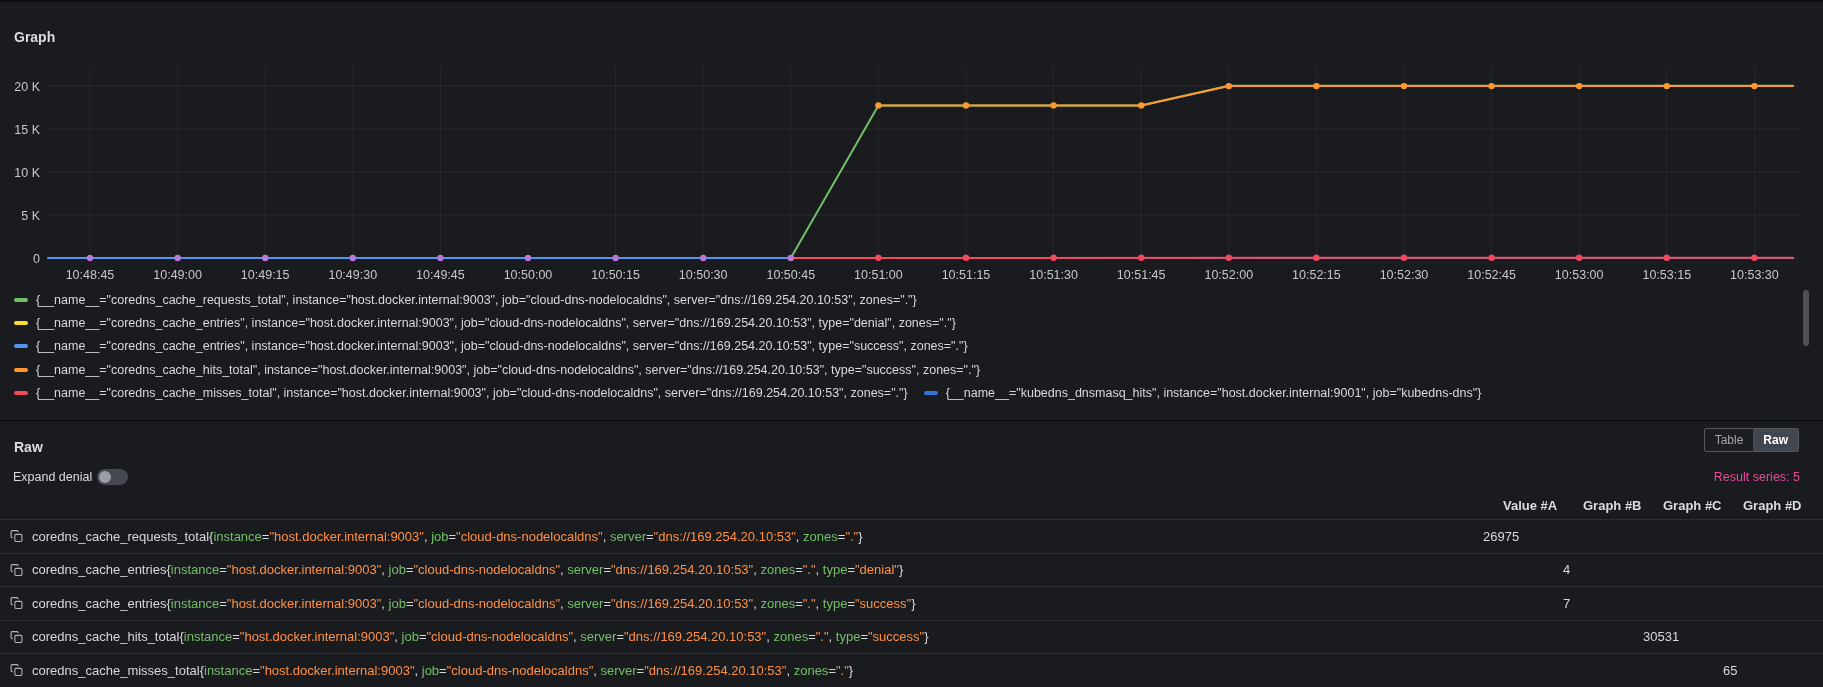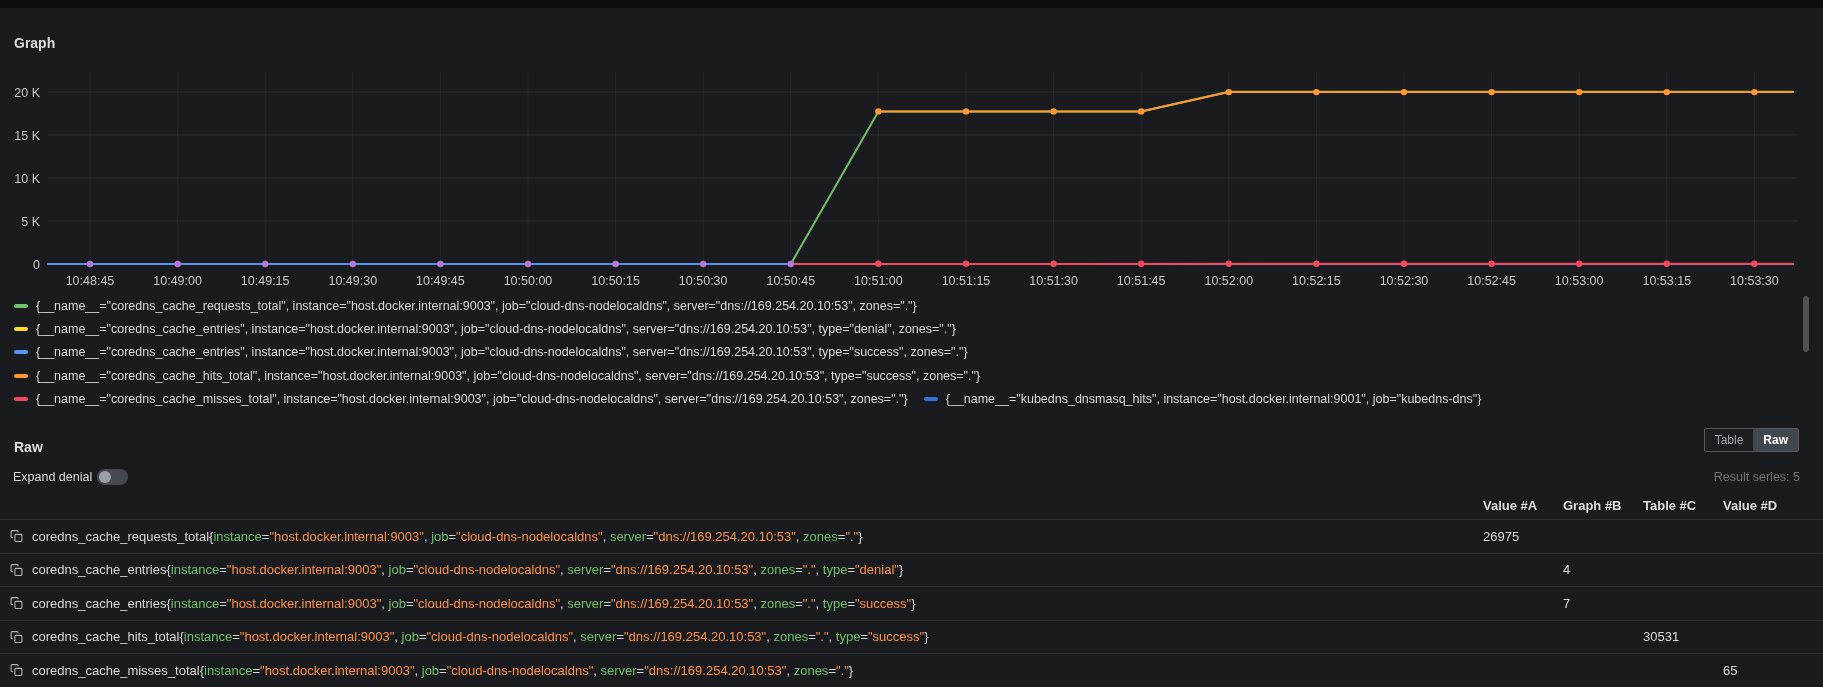--- a/index.html
+++ b/index.html
@@ -4,21 +4,21 @@
 <style>
   html,body{margin:0;padding:0;}
   body{
     width:1823px;height:687px;position:relative;overflow:hidden;
     background:#0c0d0f;
     font-family:"Liberation Sans",sans-serif;
     color:#d8d9da;
     -webkit-font-smoothing:antialiased;
   }
   .panel{position:absolute;left:0;width:1823px;background:#191b1f;}
-  #graph-panel{top:8px;height:418px;}
+  #graph-panel{top:2px;height:418px;}
   #raw-panel{top:421px;height:266px;}
   .panel-title{position:absolute;left:14px;font-size:14px;font-weight:600;color:#dcdde0;}
   #graph-title{top:15px;}
   #raw-title{top:6px;}
 
   
   .seg-group{
     position:absolute;display:flex;align-items:stretch;
     border:1px solid #55585d;border-radius:2px;background:#1c1e22;height:22px;
   }
@@ -41,25 +41,25 @@
   .legend-item{margin-right:16px;cursor:pointer;}
   .legend-marker{display:inline-block;width:14px;height:4px;border-radius:2px;margin-right:8px;vertical-align:2px;}
 
   .v-scrollthumb{position:absolute;width:6px;border-radius:3px;background:rgba(255,255,255,.24);}
   #legend-scroll{left:1803px;top:288px;height:56px;}
 
   
   #expand-label{position:absolute;left:13px;top:49px;font-size:12.5px;font-weight:500;color:#dcdde0;}
   #expand-toggle{position:absolute;left:97px;top:48px;width:31px;height:16px;border-radius:9px;background:#45494f;cursor:pointer;}
   #expand-toggle .knob{position:absolute;left:2px;top:2px;width:12px;height:12px;border-radius:50%;background:#9aa0a6;}
-  #result-series{position:absolute;right:23px;top:49px;font-size:12.5px;color:#737373;margin-left:8px;}
+  #result-series{position:absolute;right:23px;top:49px;font-size:12.5px;color:#ec4899;margin-left:8px;}
 
   
   #raw-table{position:absolute;left:0;top:70px;width:1823px;border-bottom:1px solid #2b2e32;}
-  .raw-header{height:28px;display:flex;align-items:center;padding-right:20px;}
+  .raw-header{height:28px;display:flex;align-items:center;}
   .raw-header .spacer{flex:1 1 auto;}
   .val-col{flex:0 0 80px;width:80px;font-size:13px;color:#dcdde0;}
   .raw-header .val-col{font-weight:600;}
   .raw-row{height:32.5px;display:flex;align-items:center;border-top:1px solid #2b2e32;padding-right:20px;}
   .metric-cell{flex:1 1 auto;display:flex;align-items:center;padding-left:10px;font-size:13px;white-space:nowrap;overflow:hidden;}
   .copy-icon{flex:0 0 auto;margin-right:9px;display:flex;align-items:center;cursor:pointer;}
   .raw-val{font-size:13px;color:#d8d9da;}
 </style>
 </head>
 <body>
@@ -176,22 +176,22 @@
   <span id="expand-label">Expand denial</span>
   <div id="expand-toggle">
       <span class="knob"></span>
     </div>
   <span id="result-series">Result series: 5</span>
   <div id="raw-table">
     <div class="raw-header" id="raw-header">
         <div class="spacer"></div>
         <div class="val-col">Value #A</div>
         <div class="val-col">Graph #B</div>
-        <div class="val-col">Table #C</div>
-        <div class="val-col">Value #D</div>
+        <div class="val-col">Graph #C</div>
+        <div class="val-col">Graph #D</div>
       </div>
   <div class="raw-row">
         <div class="metric-cell">
           <span class="copy-icon">
             <svg width="13" height="14" viewBox="0 0 24 24" fill="none" stroke="#b4b6b8" stroke-width="2" stroke-linejoin="round">
               <rect x="9" y="9" width="13" height="13" rx="2"></rect>
               <path d="M5 15H4a2 2 0 0 1-2-2V4a2 2 0 0 1 2-2h9a2 2 0 0 1 2 2v1"></path>
             </svg>
           </span>
           <span><span style="color: rgb(216, 217, 218);">coredns_cache_requests_total</span><span style="color: rgb(216, 217, 218);">{</span><span style="color: rgb(115, 191, 105);">instance</span><span style="color: rgb(216, 217, 218);">=</span><span style="color: rgb(255, 145, 70);">"host.docker.internal:9003"</span><span style="color: rgb(216, 217, 218);">, </span><span style="color: rgb(115, 191, 105);">job</span><span style="color: rgb(216, 217, 218);">=</span><span style="color: rgb(255, 145, 70);">"cloud-dns-nodelocaldns"</span><span style="color: rgb(216, 217, 218);">, </span><span style="color: rgb(115, 191, 105);">server</span><span style="color: rgb(216, 217, 218);">=</span><span style="color: rgb(255, 145, 70);">"dns://169.254.20.10:53"</span><span style="color: rgb(216, 217, 218);">, </span><span style="color: rgb(115, 191, 105);">zones</span><span style="color: rgb(216, 217, 218);">=</span><span style="color: rgb(255, 145, 70);">"."</span><span style="color: rgb(216, 217, 218);">}</span></span>

